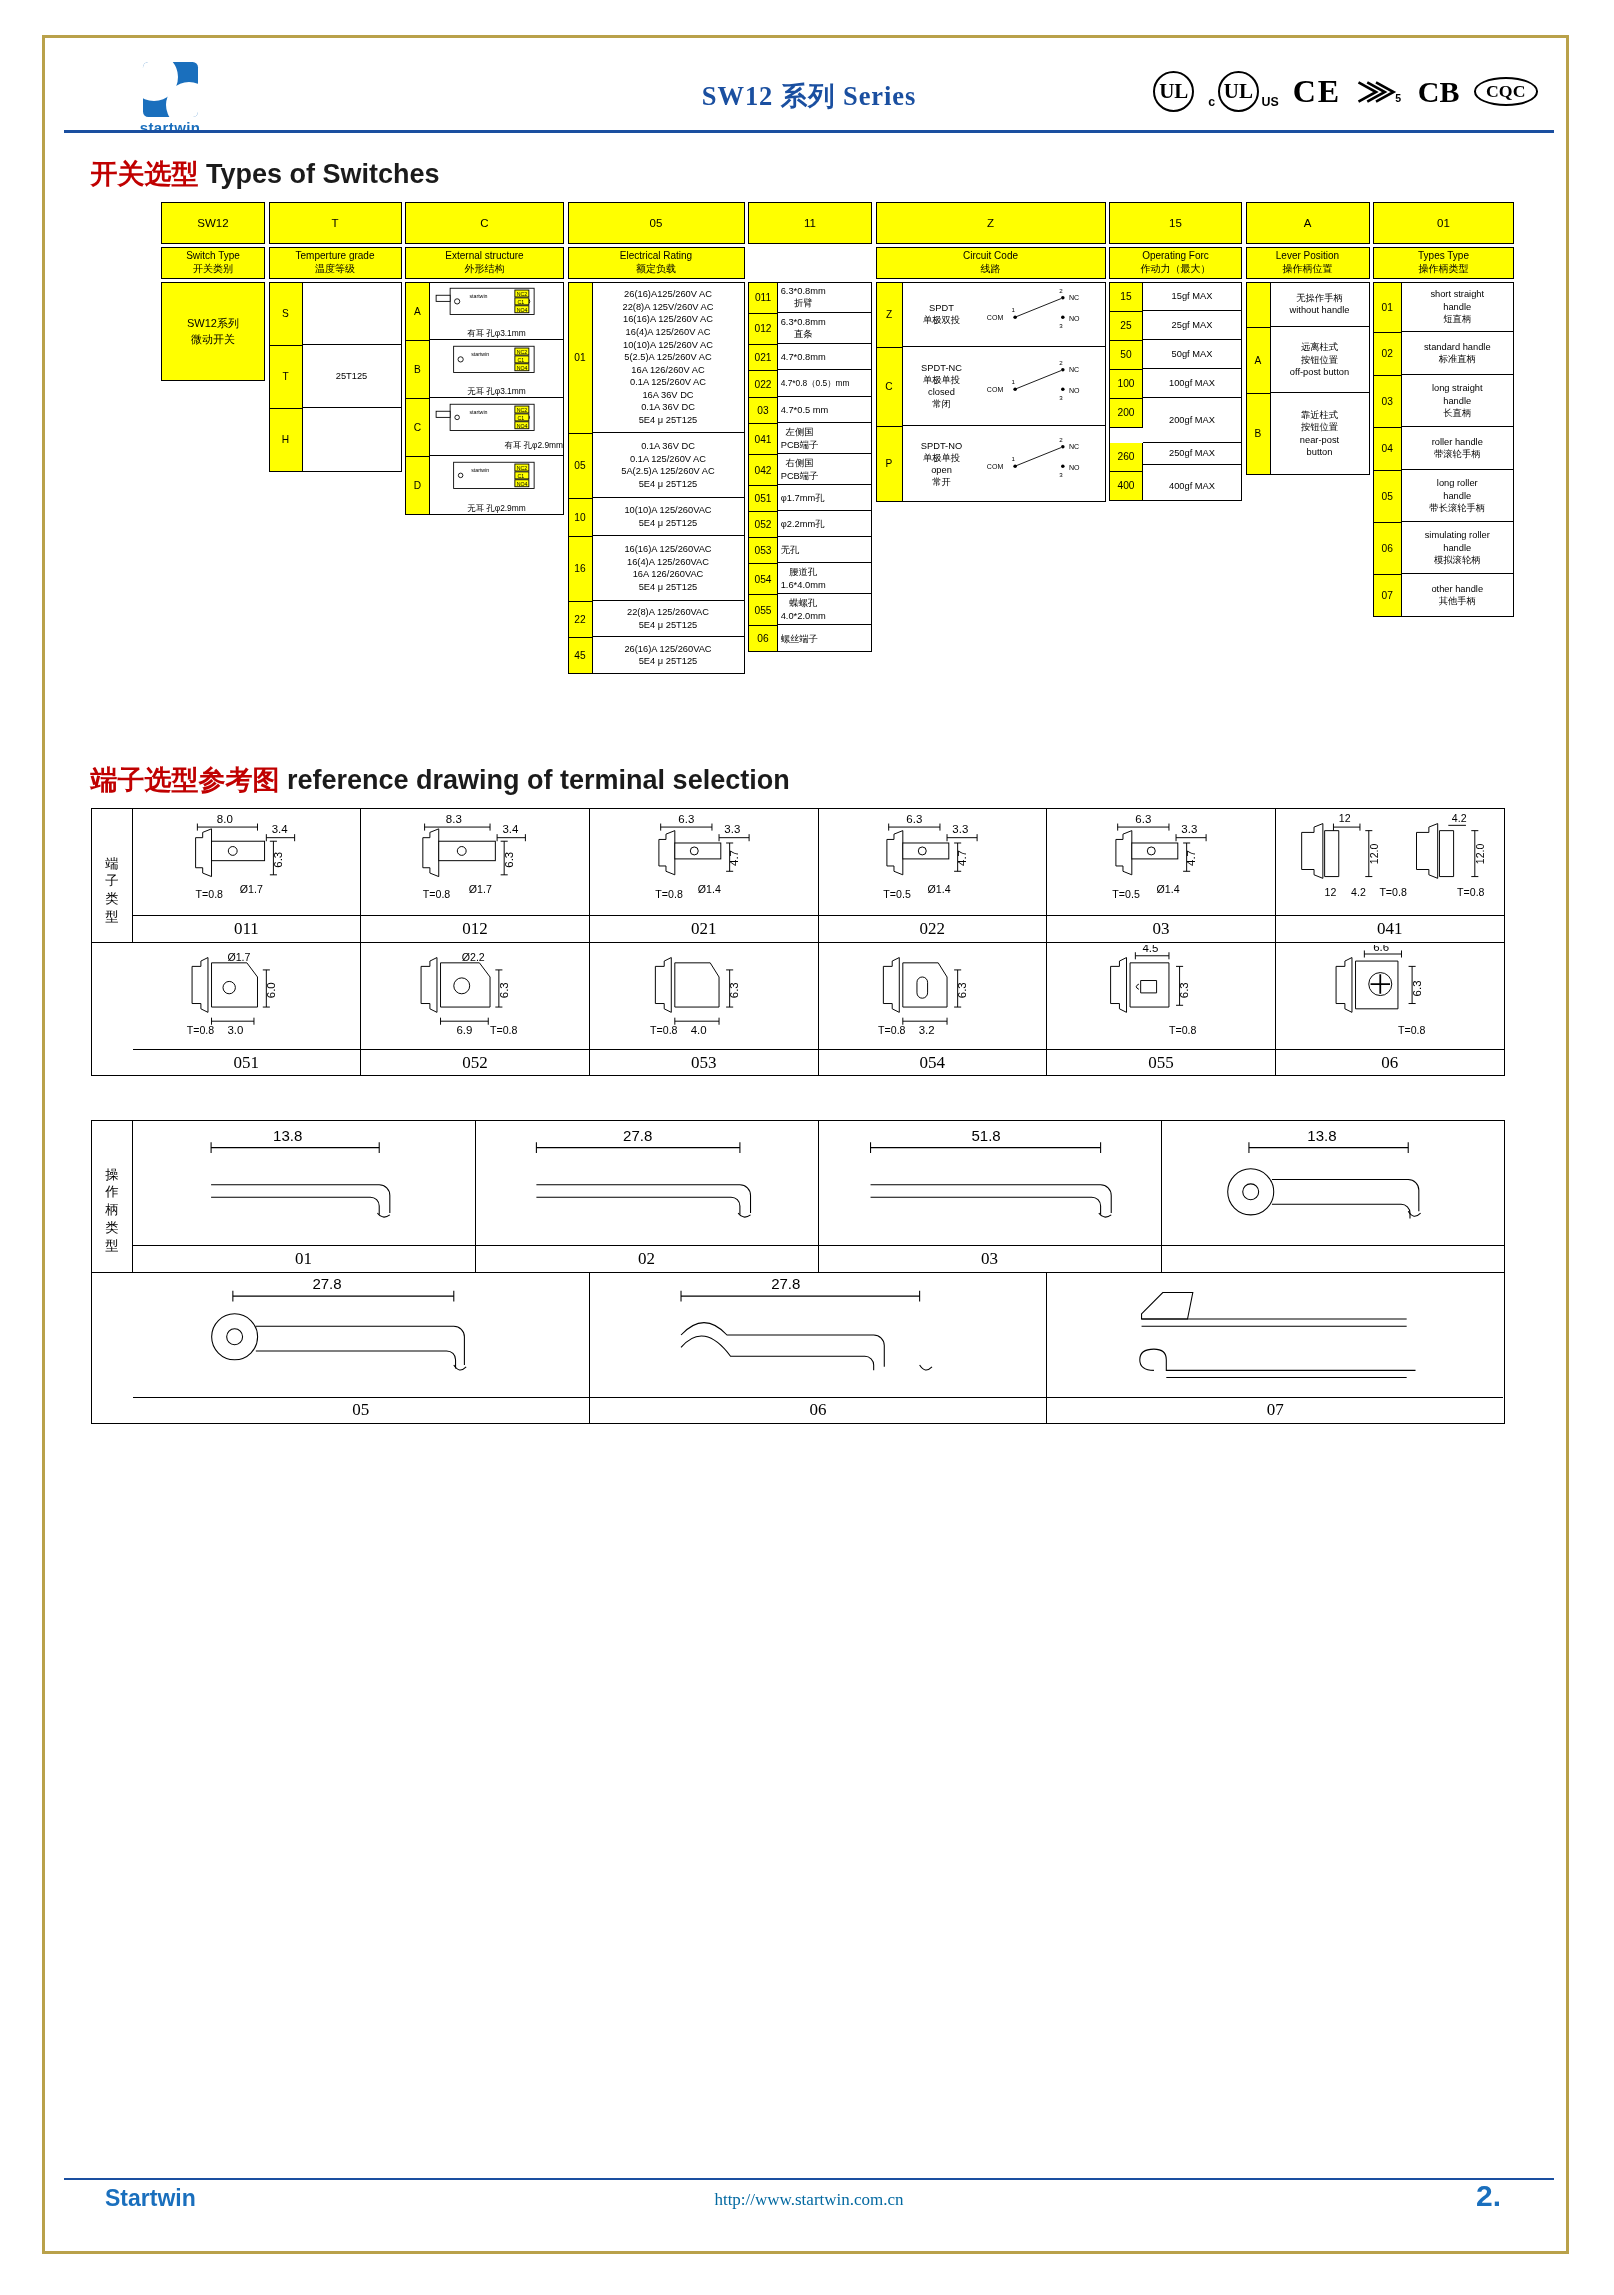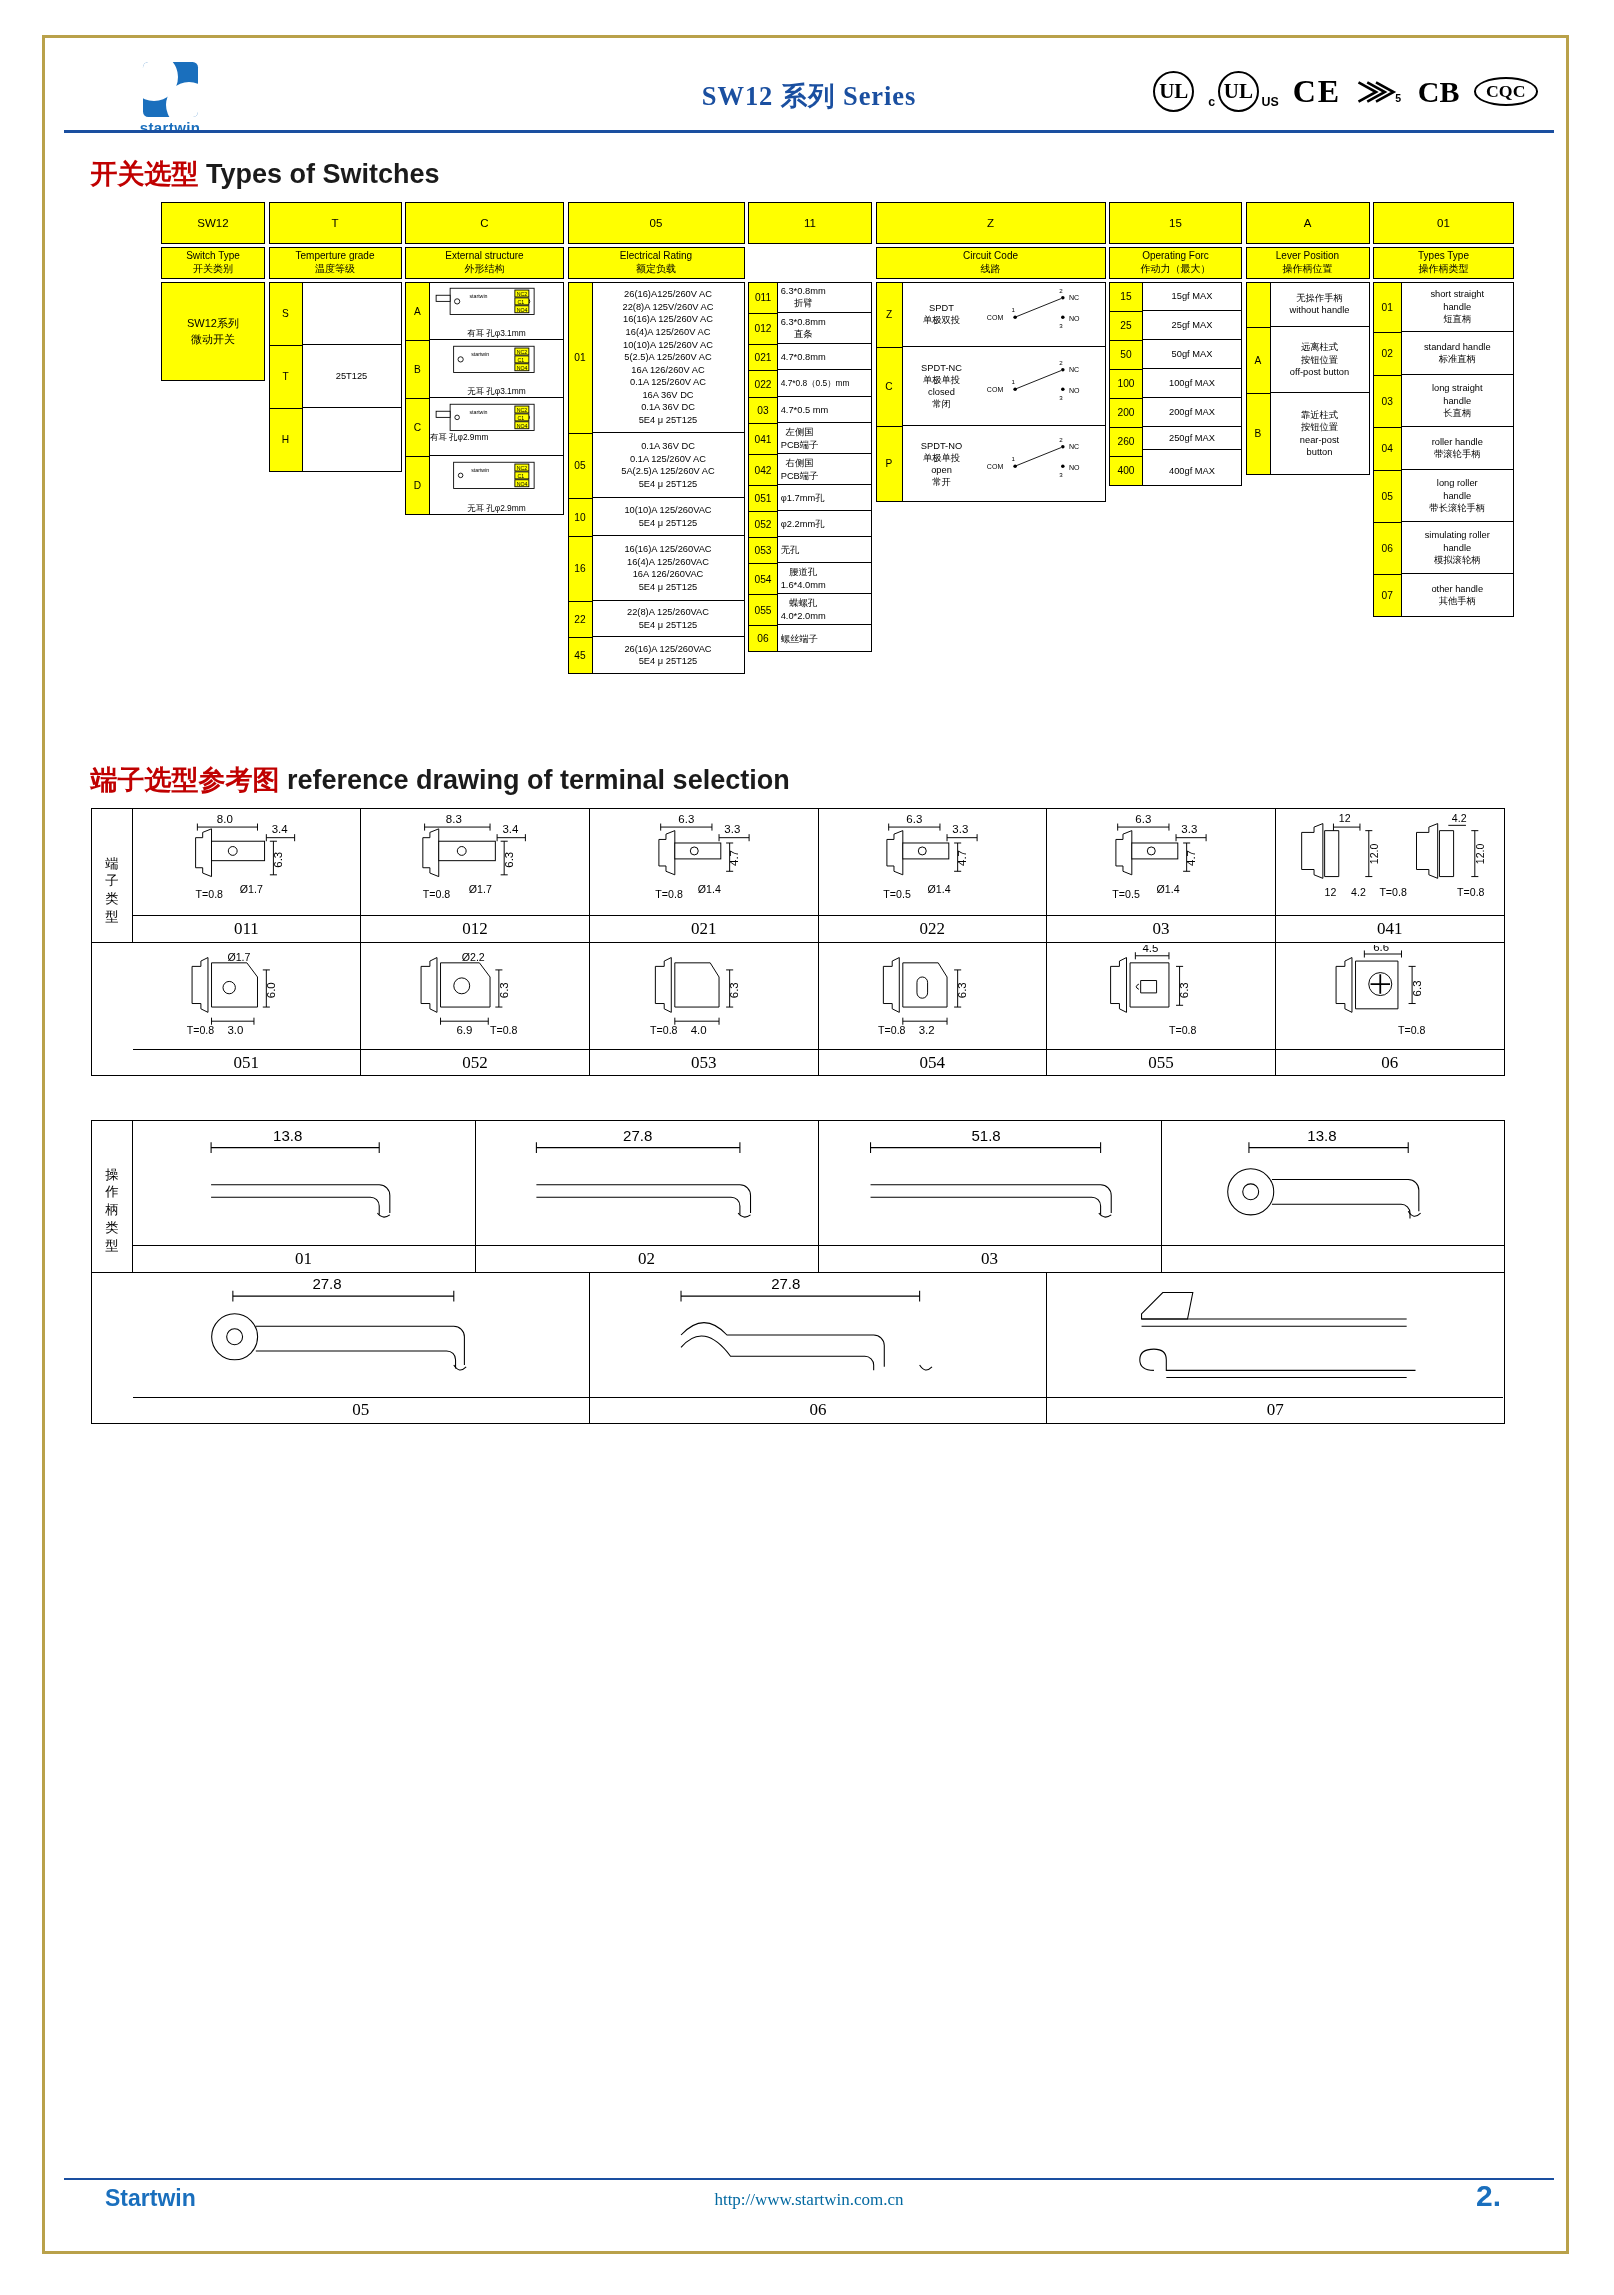--- a/index.html
+++ b/index.html
@@ -278,21 +278,21 @@
                   <circle cx="110" cy="21" r="2.6" fill="none" stroke="#000"></circle>
                   <text x="44" y="17" font-size="6">startwin</text>
                   <rect x="96" y="8" width="16" height="8" fill="#ffff00" stroke="#000"></rect>
                   <text x="98" y="15" font-size="6">NC2</text>
                   <rect x="96" y="17" width="16" height="8" fill="#ffff00" stroke="#000"></rect>
                   <text x="99" y="24" font-size="6">C1</text>
                   <rect x="96" y="26" width="16" height="8" fill="#ffff00" stroke="#000"></rect>
                   <text x="98" y="33" font-size="6">NO4</text>
                   <rect x="6" y="14" width="16" height="7" fill="#fff" stroke="#000"></rect>
                 </svg>
-                <div style="position:absolute;bottom:12px;left:0;right:0;text-align:left;font-size:8.4px">有耳 孔φ2.9mm</div>
+                <div style="position:absolute;bottom:4px;left:0;right:0;text-align:right;font-size:8.4px">有耳 孔φ2.9mm</div>
               </div>
             </div>
           </div>
           <div class="row last">
             <div class="keycell" style="width:25px;height:57px">D</div>
             <div class="valcell" style="flex:1;height:57px;padding:0">
               <div style="width:100%;height:100%;position:relative;">
                 <svg width="133" height="42" viewBox="0 0 150 48" style="margin:0 auto;font-size:10.5px">
                   <rect x="26" y="6" width="92" height="30" fill="#fff" stroke="#000"></rect>
                   <circle cx="34" cy="21" r="2.6" fill="none" stroke="#000"></circle>
@@ -528,21 +528,21 @@
           <div class="row">
             <div class="keycell" style="width:32px;height:28px">50</div>
             <div class="valcell" style="flex:1;height:28px">50gf MAX</div>
           </div>
           <div class="row">
             <div class="keycell" style="width:32px;height:28px">100</div>
             <div class="valcell" style="flex:1;height:28px">100gf MAX</div>
           </div>
           <div class="row">
             <div class="keycell" style="width:32px;height:28px">200</div>
-            <div class="valcell" style="flex:1;height:28px">200gf MAX</div>
+            <div class="valcell" style="flex:1;height:44px">200gf MAX</div>
           </div>
           <div class="row">
             <div class="keycell" style="width:32px;height:28px">260</div>
             <div class="valcell" style="flex:1;height:22px">250gf MAX</div>
           </div>
           <div class="row last">
             <div class="keycell" style="width:32px;height:28px">400</div>
             <div class="valcell" style="flex:1;height:28px">400gf MAX</div>
           </div>
         </div>

